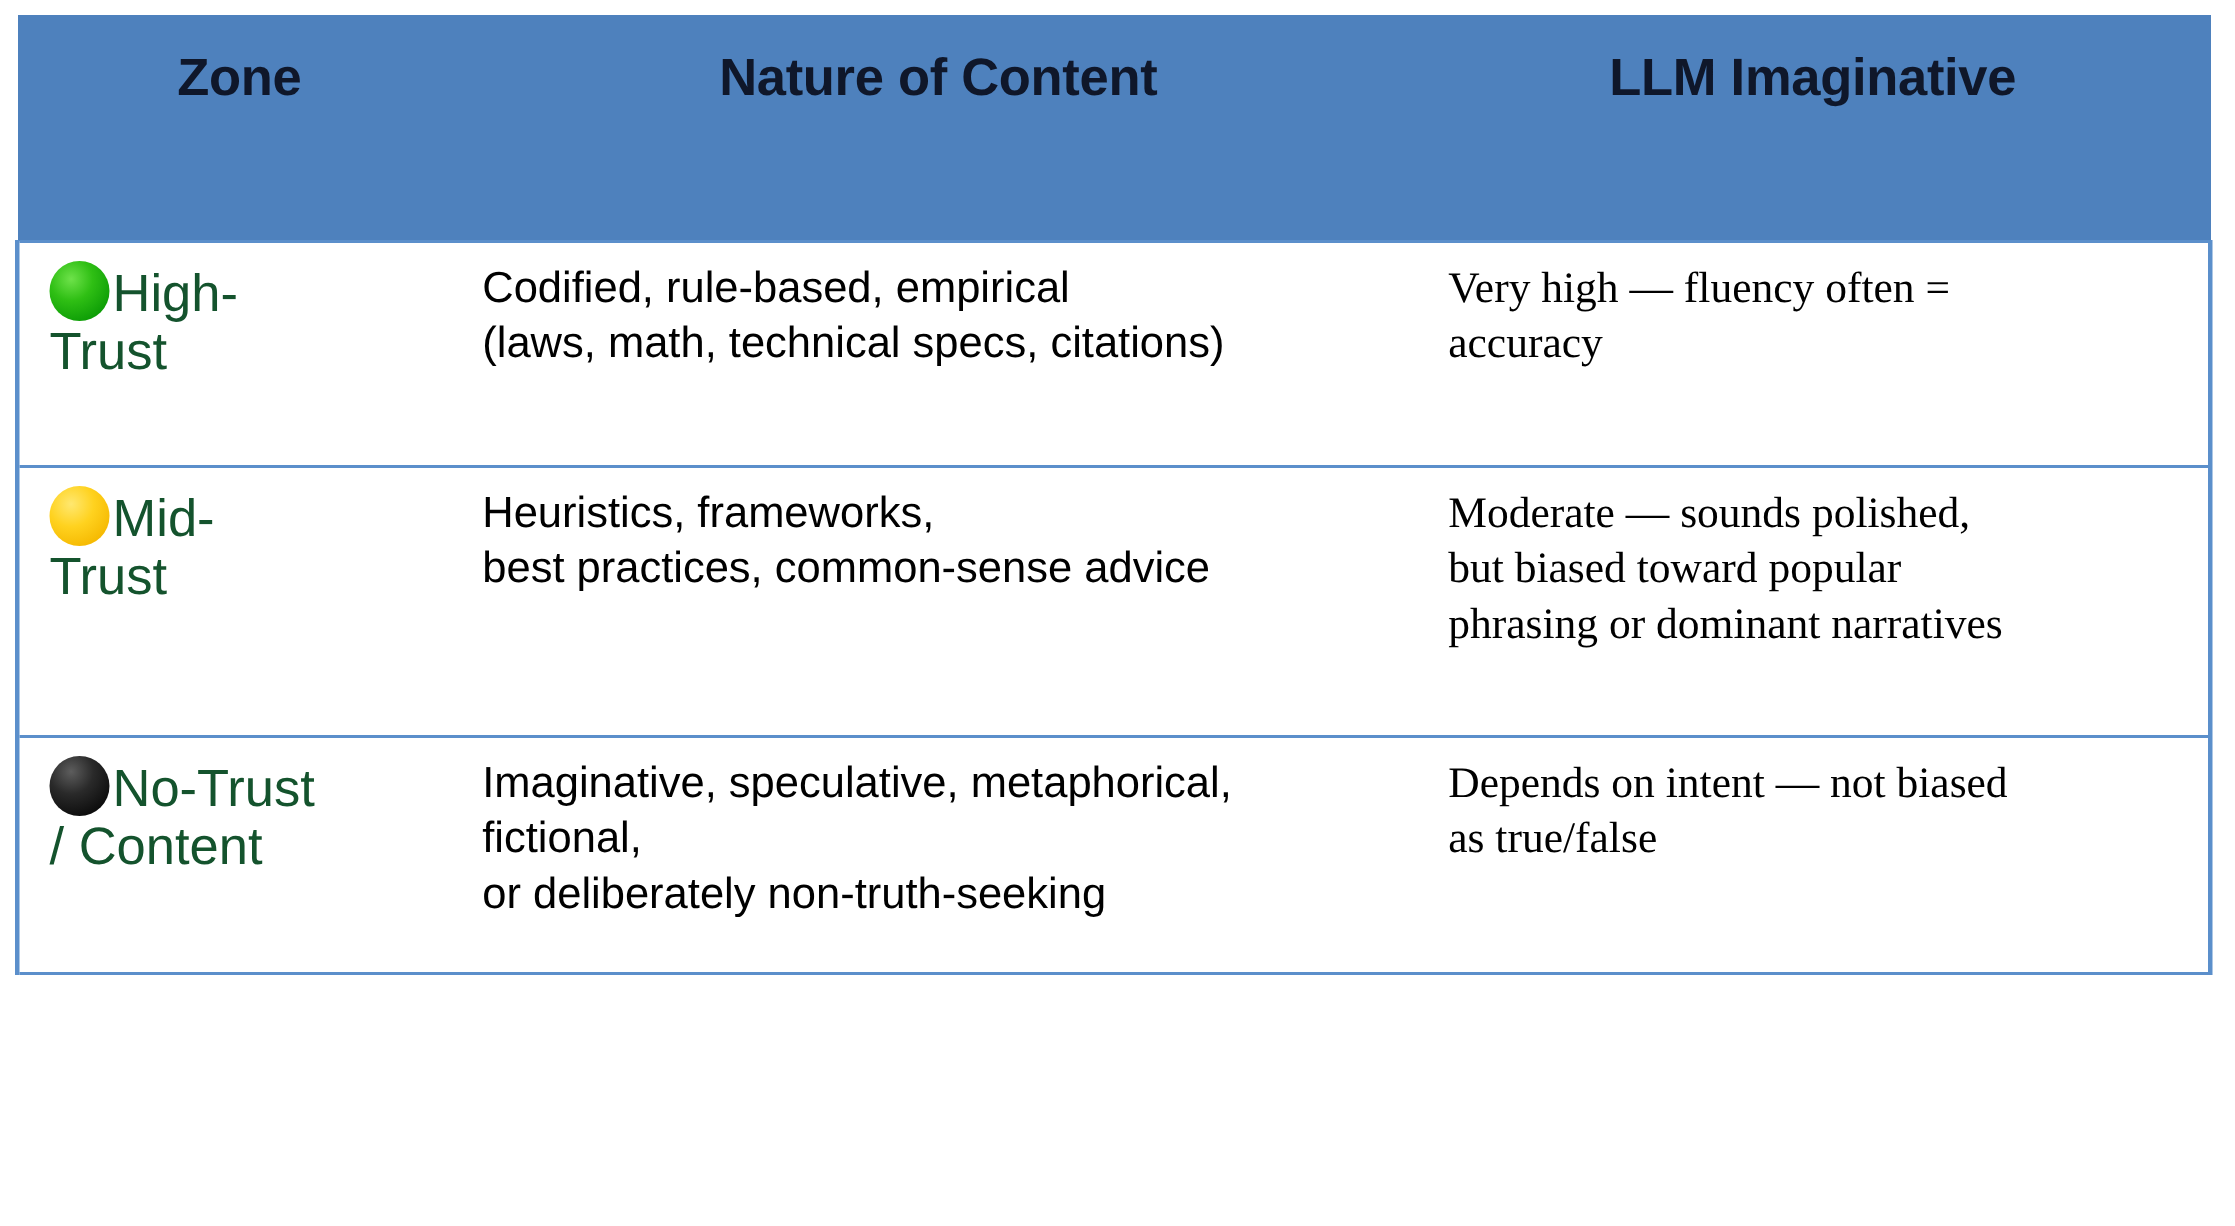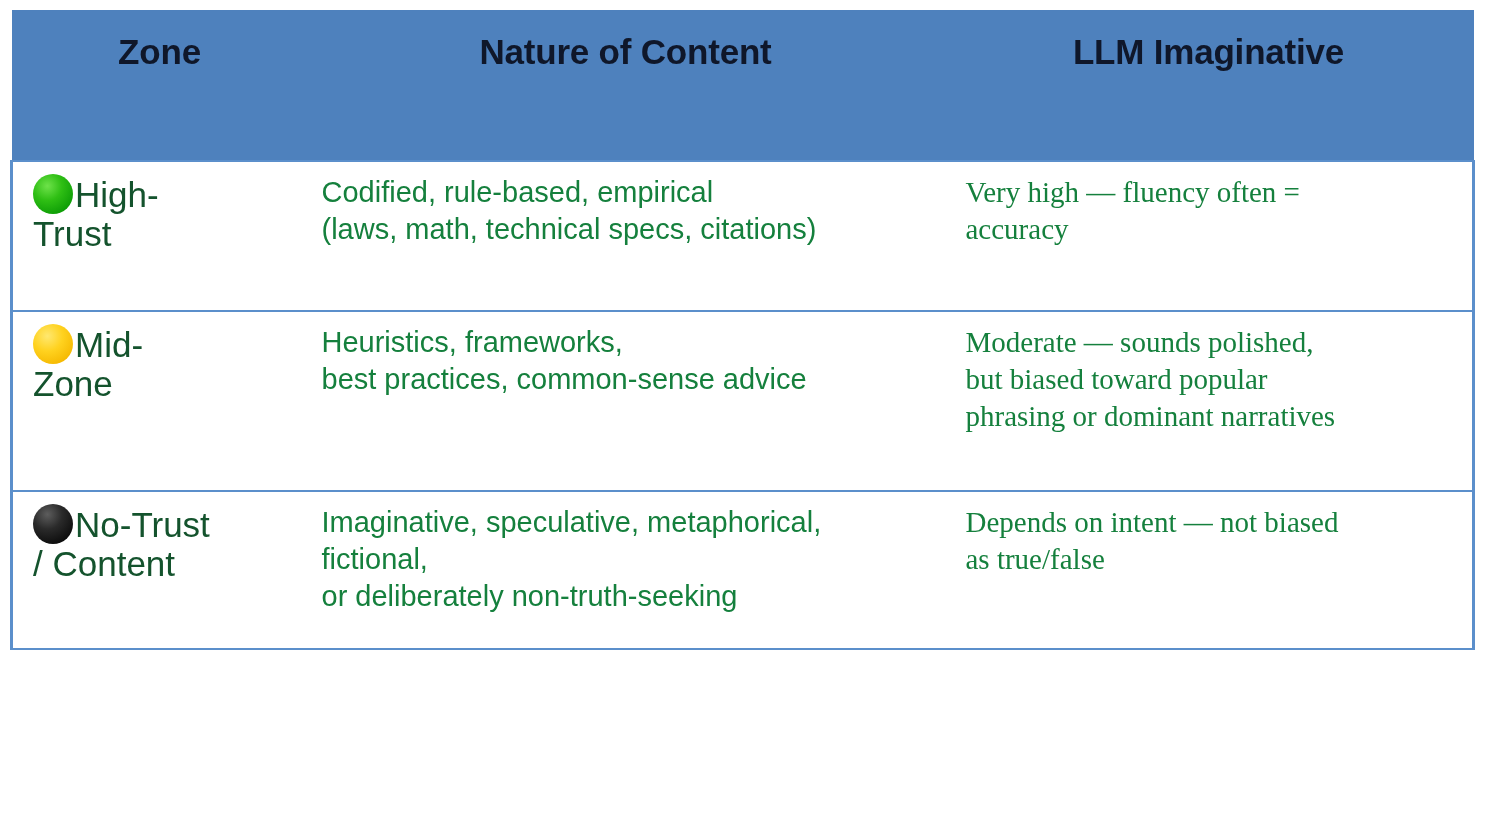--- a/index.html
+++ b/index.html
@@ -104,21 +104,21 @@
     background: radial-gradient(circle at 36% 28%, #ff6a5e 0%, #ee2b18 40%, #cf0d05 80%, #a50a04 100%);
   }
   .dot-black {
     background: radial-gradient(circle at 36% 26%, #5d5d5d 0%, #2a2a2a 38%, #0a0a0a 82%, #000000 100%);
   }
 
   
   .cell-text {
     font-size: 29px;
     line-height: 1.27;
-    color: #15803d;
+    color: #000000;
     white-space: pre-line;
   }
 </style>
 </head>
 <body>
 
 <div class="slide">
 
   <table class="trust-table">
     <colgroup>
@@ -148,21 +148,21 @@
         </td>
         <td class="rel-cell">
           <div class="cell-text">Very high — fluency often =
 accuracy</div>
         </td>
       </tr>
 
       <tr class="row-h2">
         <td class="zone-cell">
           <div class="zone-label"><span class="dot dot-yellow"></span><span>Mid-
-Zone</span></div>
+Trust</span></div>
         </td>
         <td>
           <div class="cell-text">Heuristics, frameworks,
 best practices, common-sense advice</div>
         </td>
         <td class="rel-cell">
           <div class="cell-text">Moderate — sounds polished,
 but biased toward popular
 phrasing or dominant narratives</div>
         </td>

